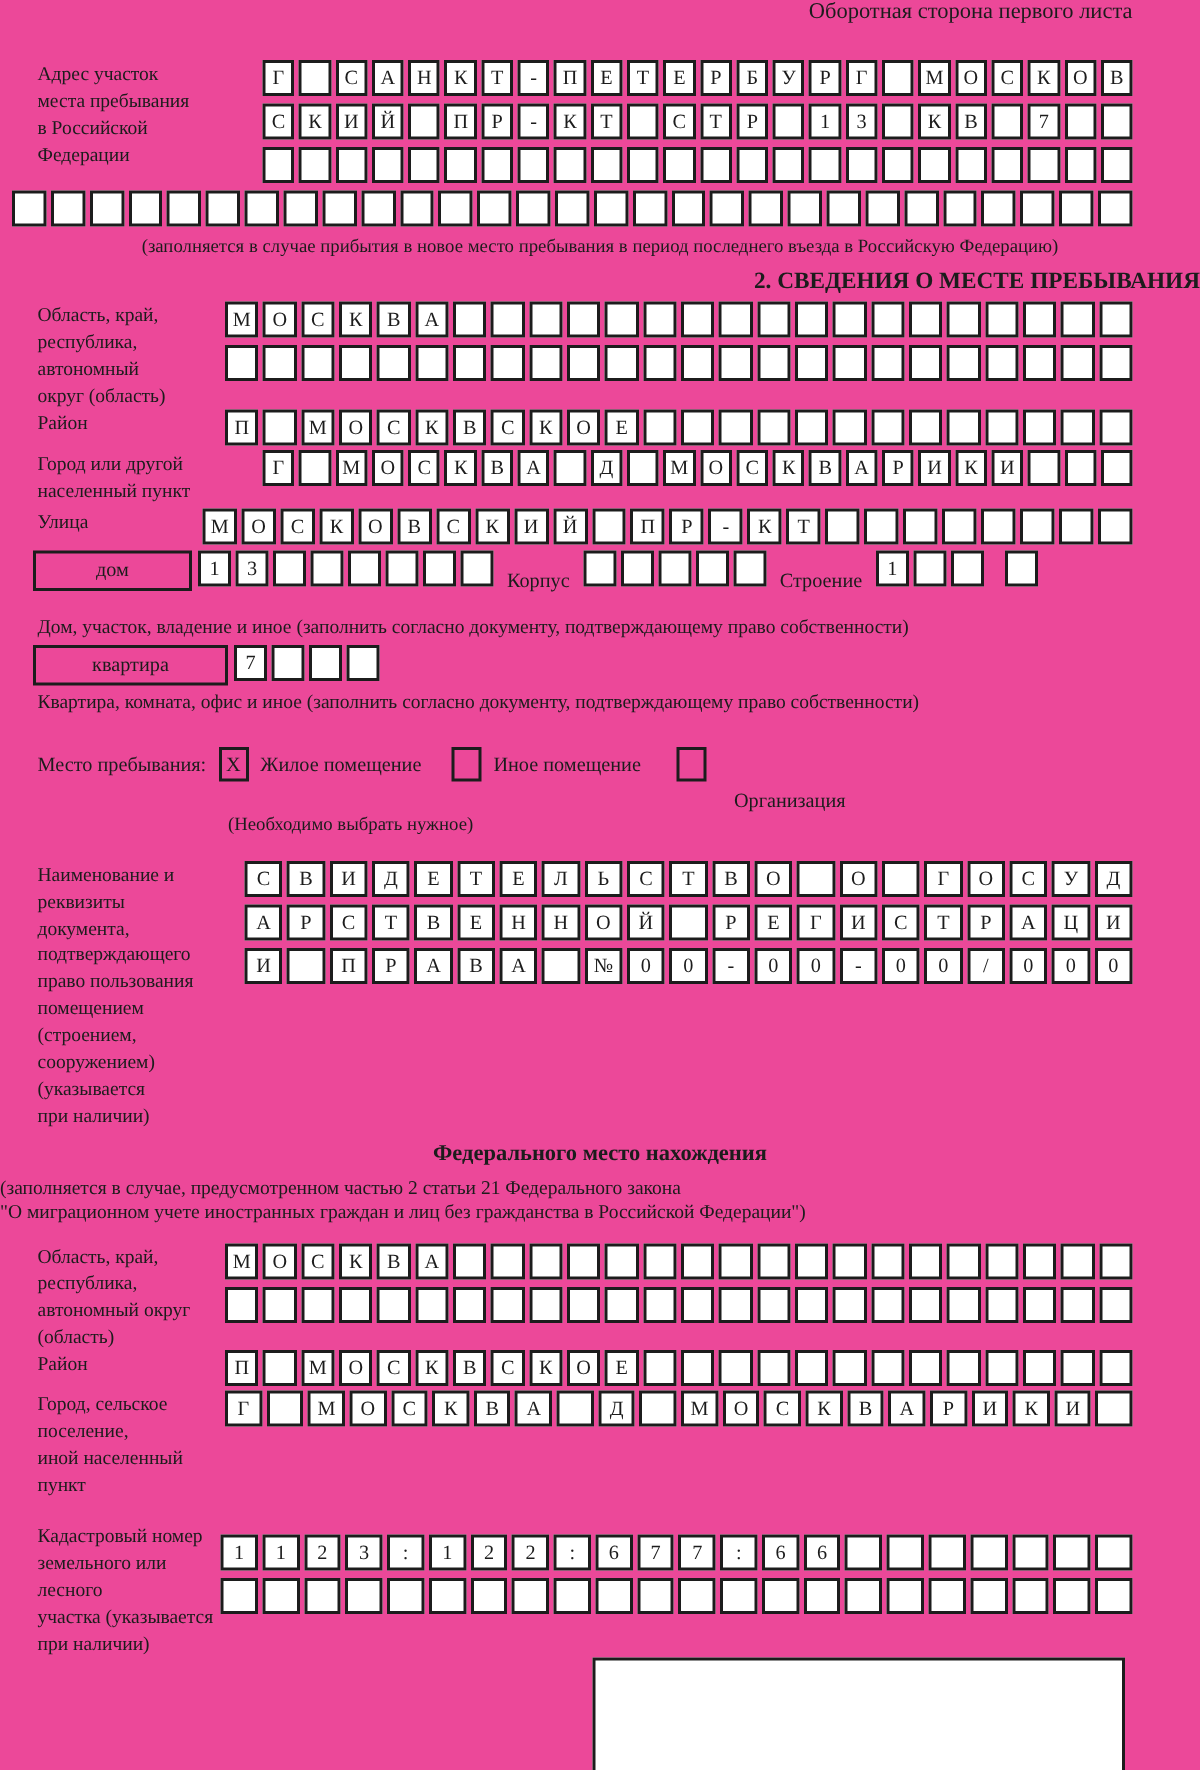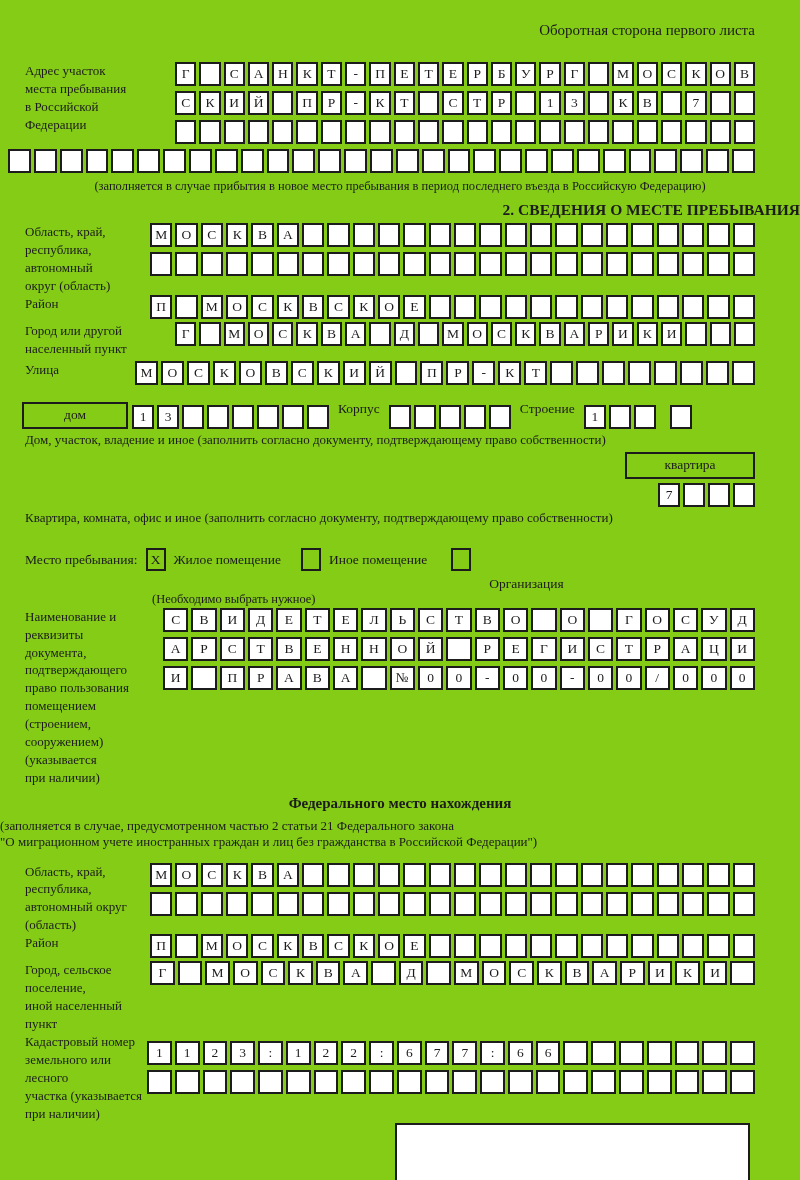--- a/index.html
+++ b/index.html
@@ -1,40 +1,40 @@
 <!DOCTYPE html>
 <html><head>
 <meta charset="utf-8">
 <style>
   html,body{margin:0;padding:0;background:#ffffff;}
   .page{
-    position:relative;width:800px;height:1180px;background:#84cc16;
+    position:relative;width:800px;height:1180px;background:#ec4899;
     font-family:"Liberation Serif","DejaVu Serif",serif;color:#1c1c1c;
-    overflow:hidden;box-sizing:border-box;padding-top:22px;
+    overflow:hidden;box-sizing:border-box;
   }
   .hdr{font-size:15px;text-align:right;margin-right:45px;height:18px;}
   .lbl{font-size:13px;line-height:1.38;white-space:pre-line;flex:none;}
   .group{display:flex;margin:0 45px 0 25px;align-items:flex-start;}
   .grows{flex:1;display:flex;flex-direction:column;gap:5px;}
   .cells{display:flex;gap:3px;flex:1;}
   .cells .cell{flex:1;}
   .cell{
     height:24px;box-sizing:border-box;border:2px solid #1c1c1c;
     display:flex;align-items:center;justify-content:center;
     font-size:13.5px;background:#fff;
   }
   .cells-fixed{display:flex;gap:3px;}
   .cells-fixed .cell{width:22px;flex:none;}
   .row{display:flex;margin:0 45px 0 25px;align-items:flex-start;}
   .row .cells{margin-top:0;}
   .fullrow{margin:5px 45px 0 8px;display:flex;gap:3px;}
   .cnote{font-size:12.5px;text-align:center;margin-top:6px;height:16px;}
   .stitle{font-size:15.5px;font-weight:bold;text-align:right;margin-top:6px;height:19px;}
-  .mt3{margin-top:3px;} .mt4{margin-top:0;} .mt2{margin-top:2px;}
-  .houserow{display:flex;align-items:flex-end;gap:4px;margin:4px 45px 0 22px;}
+  .mt3{margin-top:3px;} .mt4{margin-top:16px;} .mt2{margin-top:2px;}
+  .houserow{display:flex;align-items:flex-start;gap:4px;margin:4px 45px 0 22px;}
   .widebox{
     height:27px;box-sizing:border-box;border:2px solid #1c1c1c;
     display:flex;align-items:center;justify-content:center;font-size:13.5px;
   }
   .inlbl{font-size:13.5px;margin:12px 5px;flex:none;}
   .xtr{margin-left:10px;}
   .capnote{font-size:13px;margin:3px 45px 0 25px;height:16px;}
   .stayrow{display:flex;align-items:center;margin:2px 45px 0 25px;font-size:13.5px;gap:8px;}
   .chk{
     width:20px;height:23px;box-sizing:border-box;border:2px solid #1c1c1c;flex:none;
@@ -355,21 +355,21 @@
         <span class="cell">1</span>
         <span class="cell"></span>
         <span class="cell"></span>
       </div>
     <div class="cells-fixed xtr">
         <span class="cell"></span>
       </div>
   </div>
   <div class="capnote">Дом, участок, владение и иное (заполнить согласно документу, подтверждающему право собственности)</div>
 
-  <div class="houserow mt2" style="margin-left:12px;flex-direction:column;">
+  <div class="houserow mt2" style="margin-left:22px;">
     <div class="widebox" style="width:130px;">квартира</div>
     <div class="cells-fixed">
         <span class="cell">7</span>
         <span class="cell"></span>
         <span class="cell"></span>
         <span class="cell"></span>
       </div>
   </div>
   <div class="capnote">Квартира, комната, офис и иное (заполнить согласно документу, подтверждающему право собственности)</div>
 

